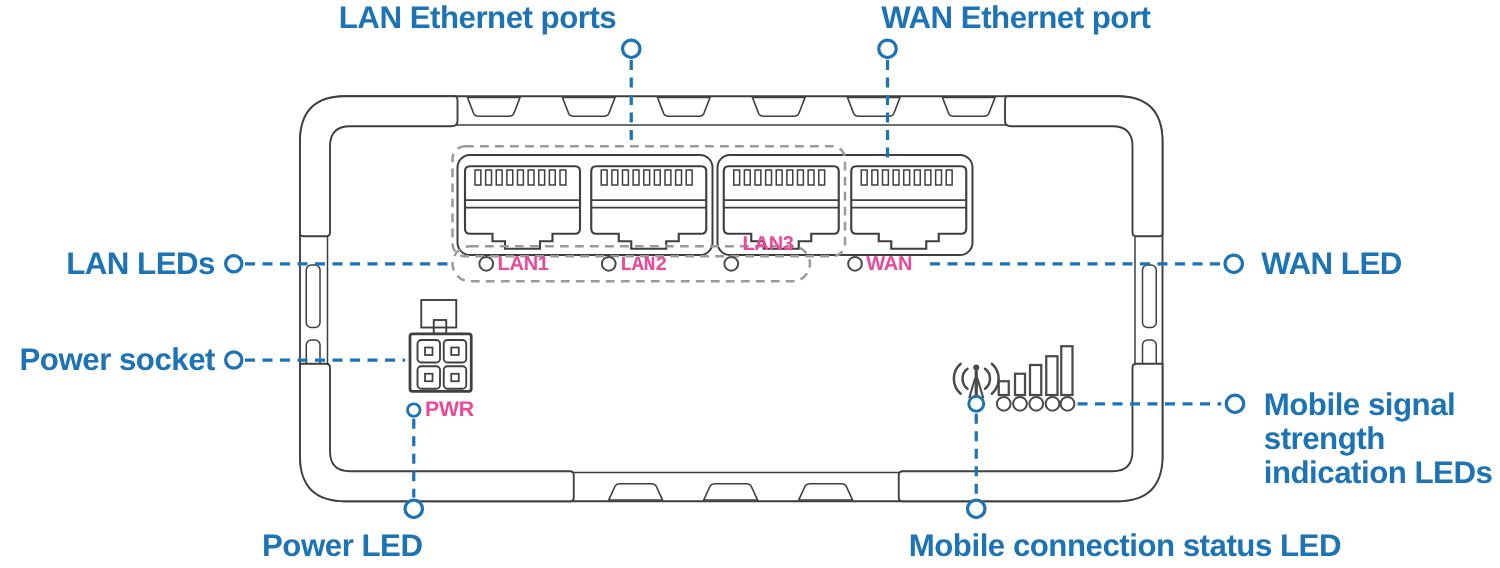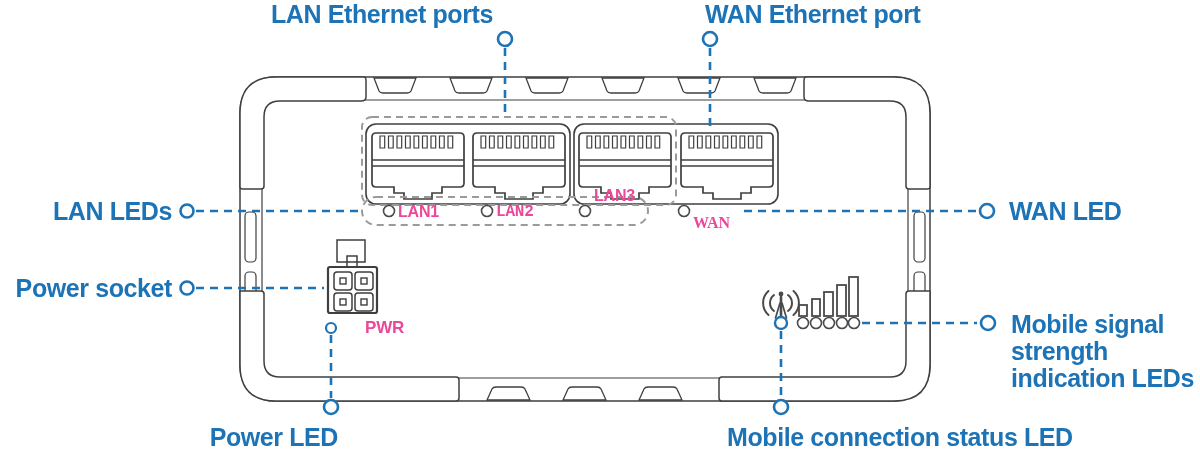--- a/index.html
+++ b/index.html
@@ -9,21 +9,21 @@
   }
   #artwork{position:absolute;left:0;top:0;}
   .callout{
     position:absolute;color:#1c73b6;font-weight:700;font-size:25px;
     letter-spacing:-0.4px;white-space:nowrap;line-height:27px;
   }
   .devlabel{
     position:absolute;color:#ec4899;font-weight:700;font-size:16px;
     letter-spacing:-0.2px;white-space:nowrap;line-height:16px;text-align:center;
   }
-  .pwr{font-size:17px;margin-left:25px;}
+  .pwr{font-size:17px;}
   .alignright{text-align:right;}
 </style>
 </head>
 <body>
 
 <div id="stage">
 
   <svg id="artwork" width="1200" height="454" viewBox="0 0 1200 454">
     <defs>
       <g id="jack">
@@ -170,16 +170,16 @@
   <div class="callout" style="left:1011px;top:311px;">
     <div>Mobile signal</div>
     <div>strength</div>
     <div>indication LEDs</div>
   </div>
   <div class="callout" style="left:727px;top:424px;">Mobile connection status LED</div>
 
   <div class="devlabel" style="left:398px;top:204px;">LAN1</div>
   <div class="devlabel" style="left:496px;top:204px;font-family:Liberation Mono, monospace;">LAN2</div>
   <div class="devlabel" style="left:594px;top:188px;">LAN3</div>
-  <div class="devlabel" style="left:693px;top:215px;font-family:Liberation Serif, serif;">WAN</div>
+  <div class="devlabel" style="left:693px;top:204px;">WAN</div>
   <div class="devlabel pwr" style="left:340px;top:320px;">PWR</div>
 
 </div>
 
 </body></html>

